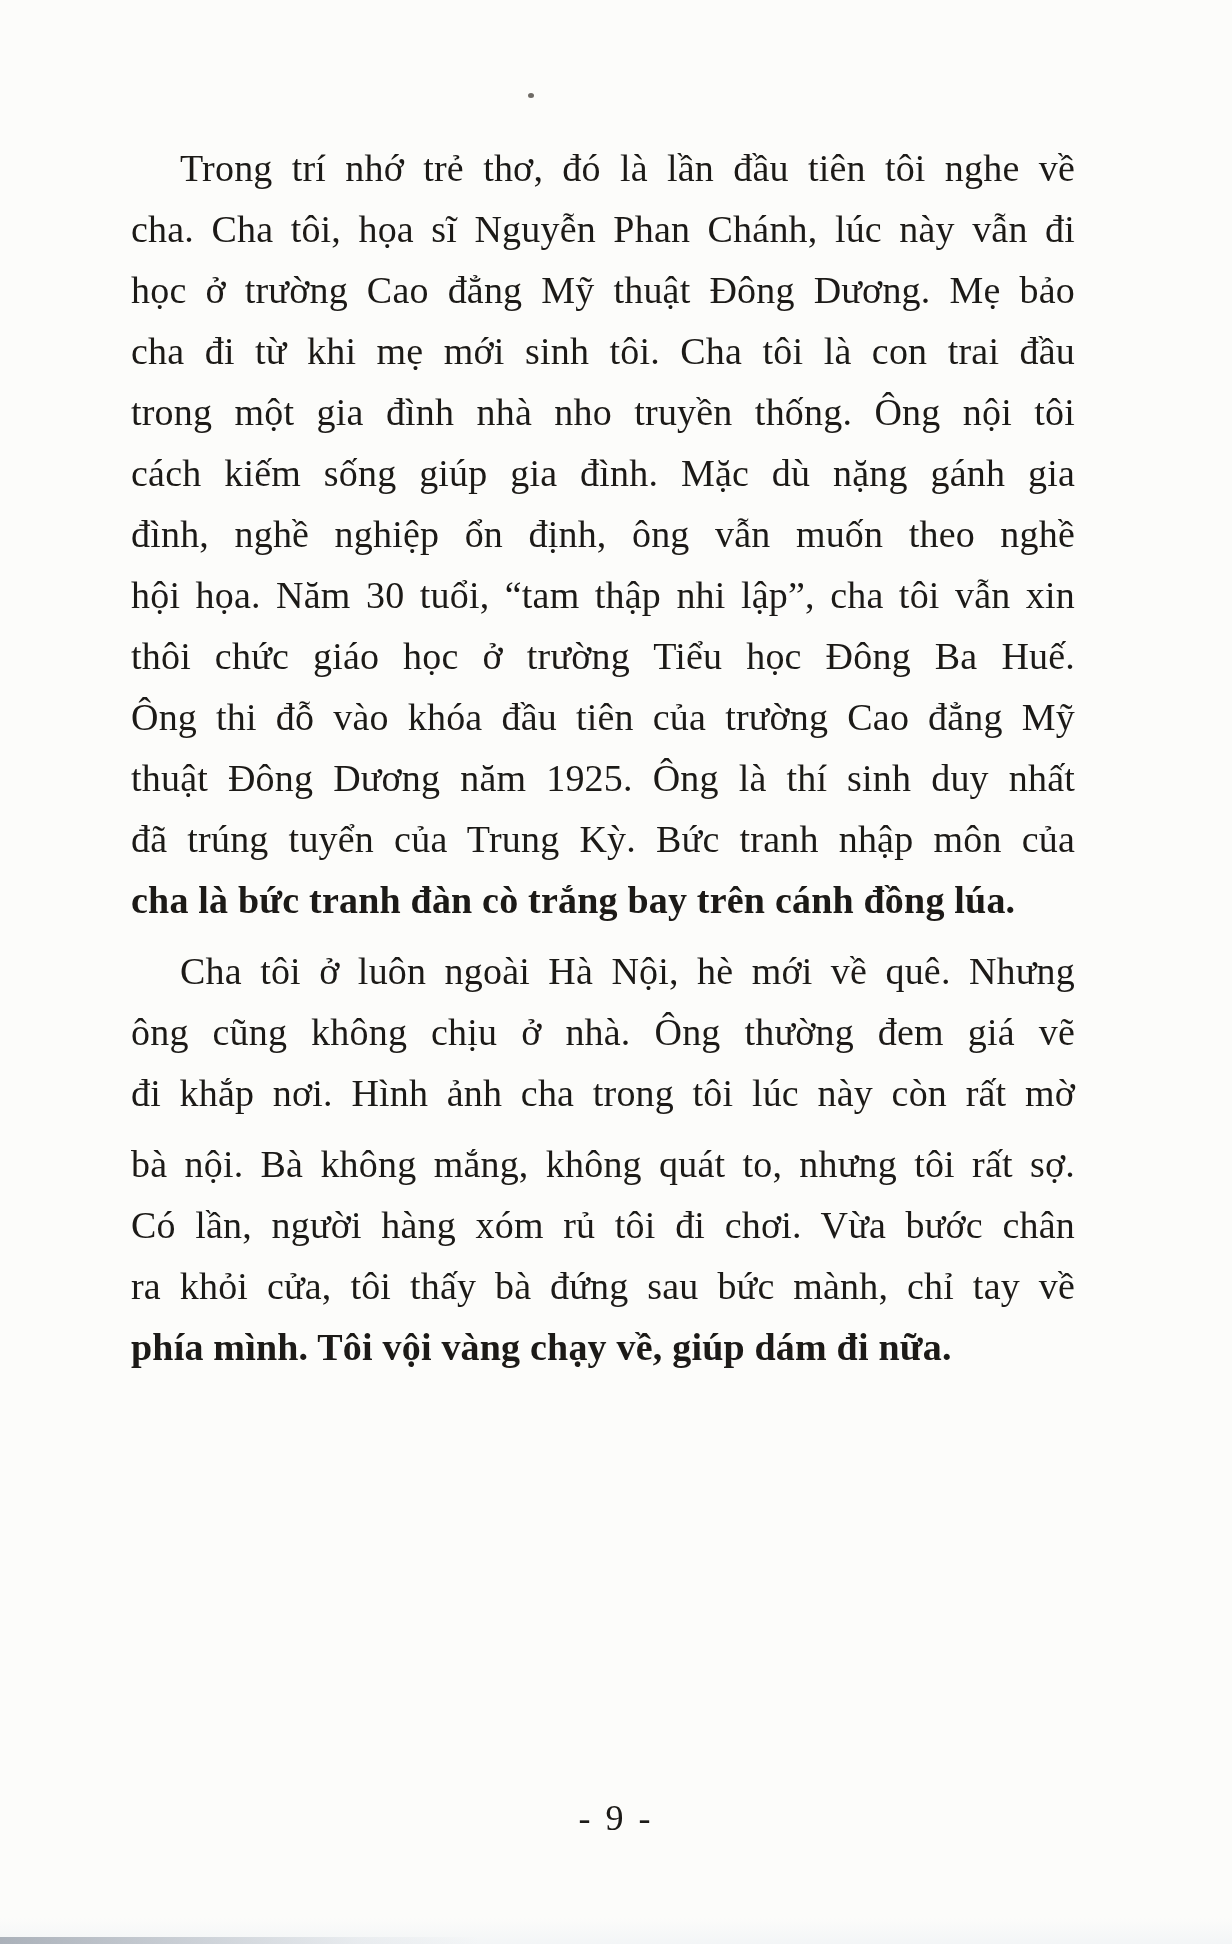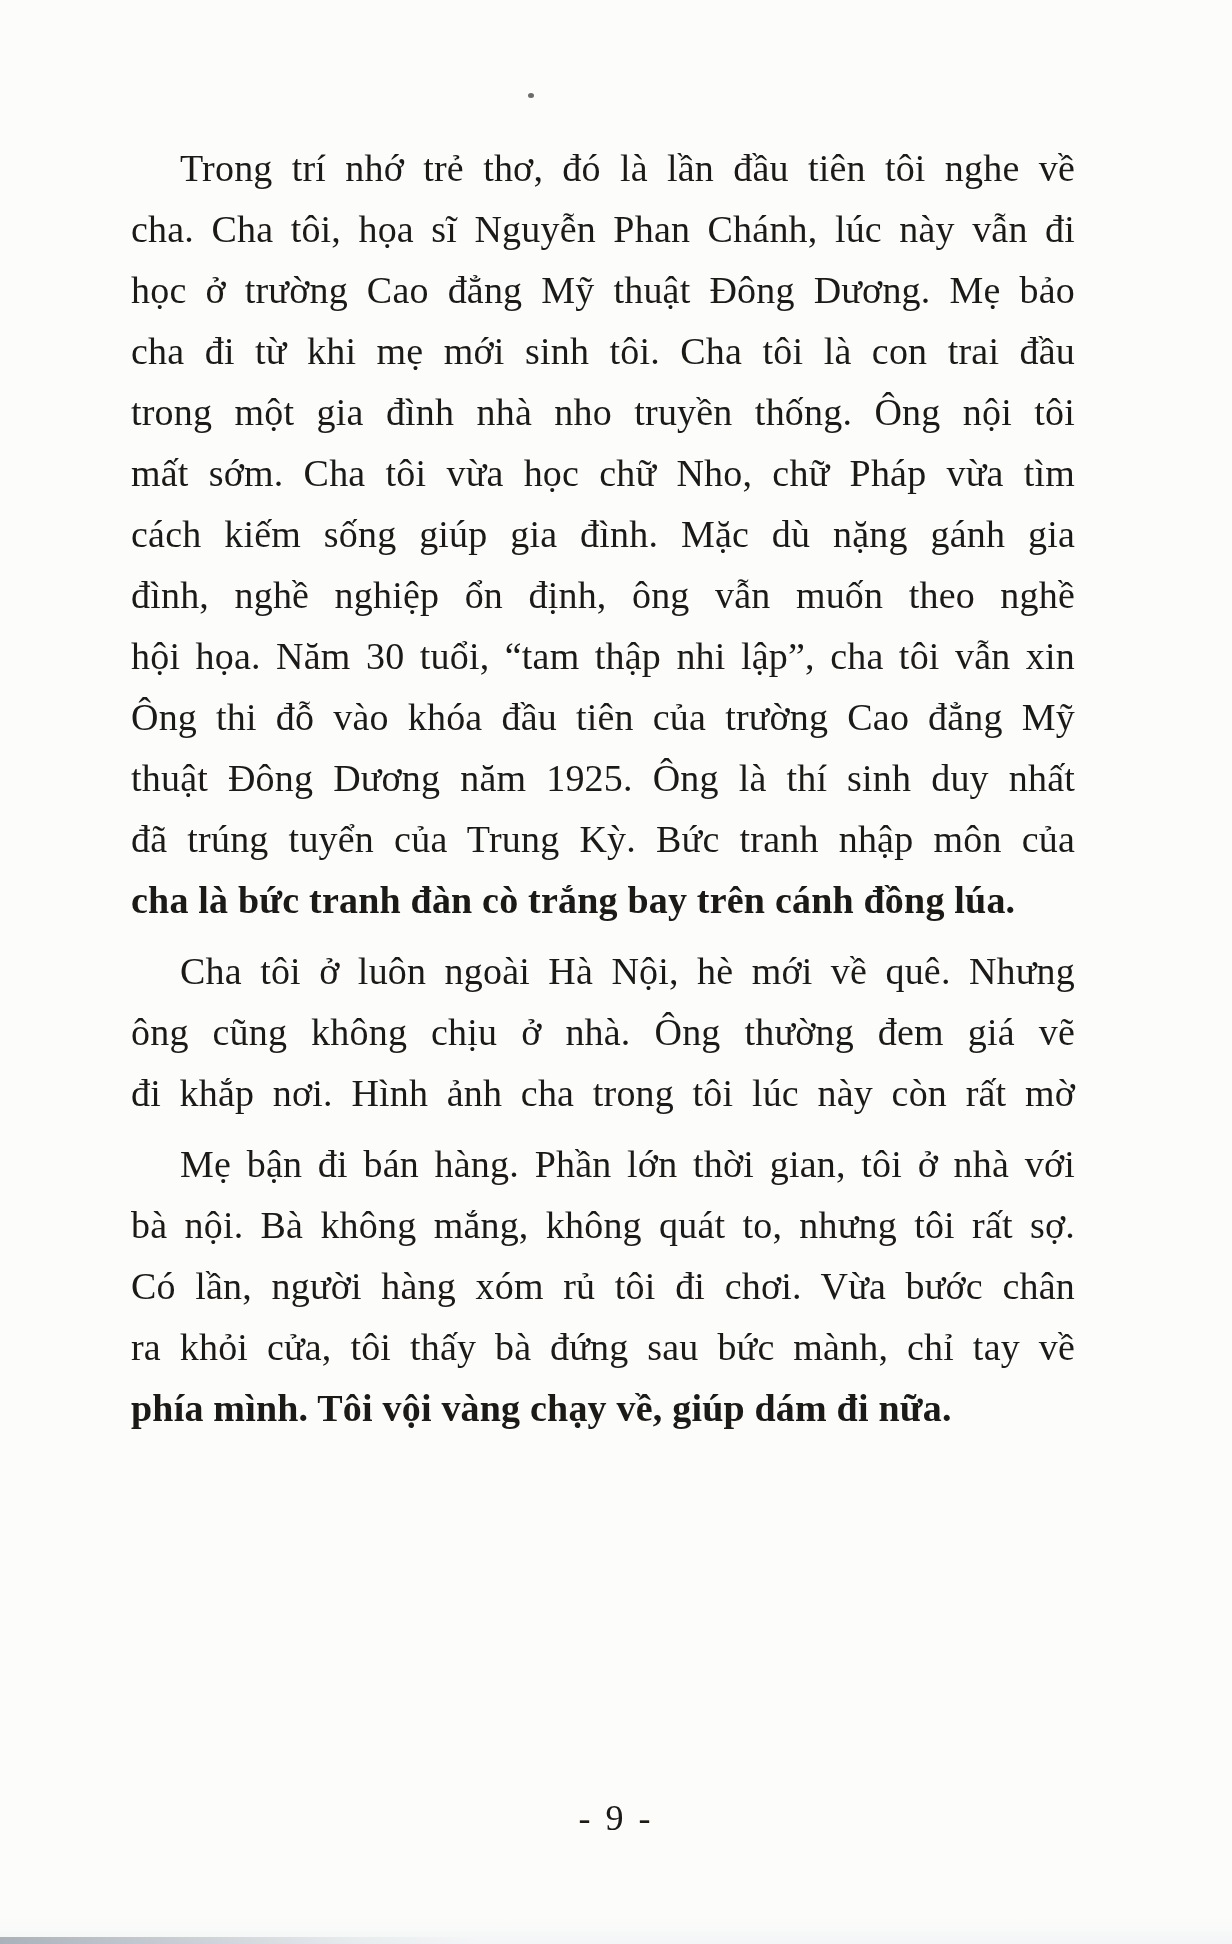--- a/index.html
+++ b/index.html
@@ -95,36 +95,35 @@
 
   <span class="scan-dot"></span>
 
   <div class="text-block" style="color: rgb(28, 26, 23);">
       <div class="para">
         <div class="line first">Trong trí nhớ trẻ thơ, đó là lần đầu tiên tôi nghe về</div>
         <div class="line">cha. Cha tôi, họa sĩ Nguyễn Phan Chánh, lúc này vẫn đi</div>
         <div class="line">học ở trường Cao đẳng Mỹ thuật Đông Dương. Mẹ bảo</div>
         <div class="line">cha đi từ khi mẹ mới sinh tôi. Cha tôi là con trai đầu</div>
         <div class="line">trong một gia đình nhà nho truyền thống. Ông nội tôi</div>
-        <div class="line">mất sớm. Cha tôi vừa học chữ Nho, chữ Pháp vừa tìm</div>
         <div class="line">cách kiếm sống giúp gia đình. Mặc dù nặng gánh gia</div>
         <div class="line">đình, nghề nghiệp ổn định, ông vẫn muốn theo nghề</div>
         <div class="line">hội họa. Năm 30 tuổi, “tam thập nhi lập”, cha tôi vẫn xin</div>
+        <div class="line">thôi chức giáo học ở trường Tiểu học Đông Ba Huế.</div>
         <div class="line">Ông thi đỗ vào khóa đầu tiên của trường Cao đẳng Mỹ</div>
         <div class="line">thuật Đông Dương năm 1925. Ông là thí sinh duy nhất</div>
         <div class="line">đã trúng tuyển của Trung Kỳ. Bức tranh nhập môn của</div>
         <div class="line lastline">cha là bức tranh đàn cò trắng bay trên cánh đồng lúa.</div>
       </div>
       <div class="para">
         <div class="line first">Cha tôi ở luôn ngoài Hà Nội, hè mới về quê. Nhưng</div>
         <div class="line">ông cũng không chịu ở nhà. Ông thường đem giá vẽ</div>
         <div class="line">đi khắp nơi. Hình ảnh cha trong tôi lúc này còn rất mờ</div>
       </div>
       <div class="para">
-        <div class="line first">Mẹ bận đi bán hàng. Phần lớn thời gian, tôi ở nhà với</div>
         <div class="line">bà nội. Bà không mắng, không quát to, nhưng tôi rất sợ.</div>
         <div class="line">Có lần, người hàng xóm rủ tôi đi chơi. Vừa bước chân</div>
         <div class="line">ra khỏi cửa, tôi thấy bà đứng sau bức mành, chỉ tay về</div>
         <div class="line lastline">phía mình. Tôi vội vàng chạy về, giúp dám đi nữa.</div>
       </div>
     </div>
 
   <div class="page-number" style="color: rgb(28, 26, 23);">- 9 -</div>
 
   <div class="scan-tint"></div>

